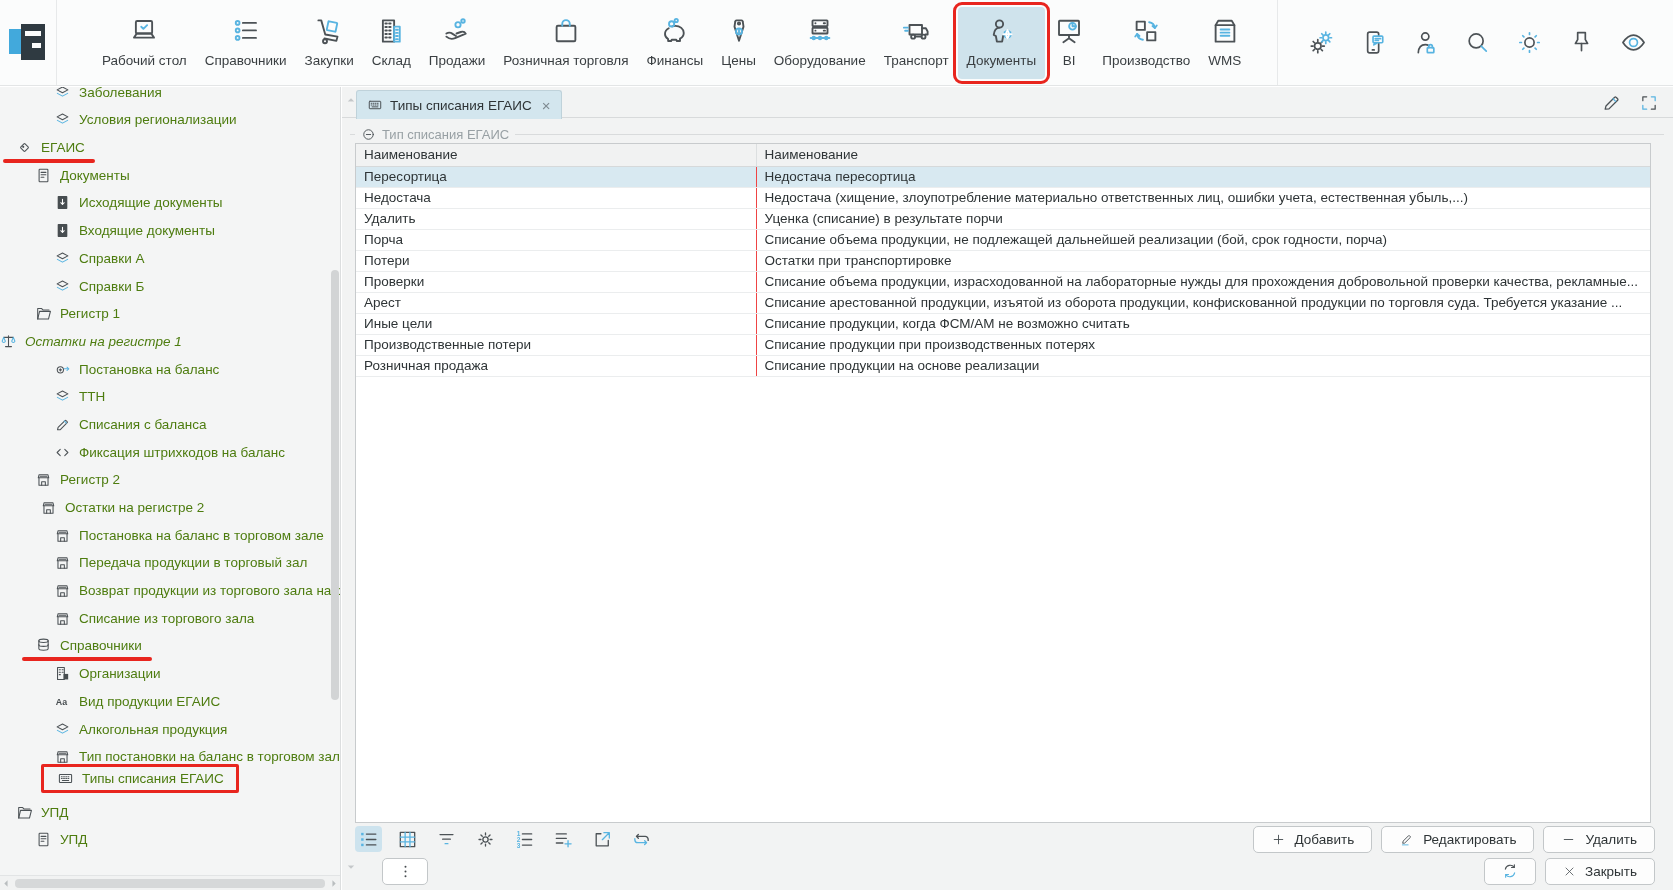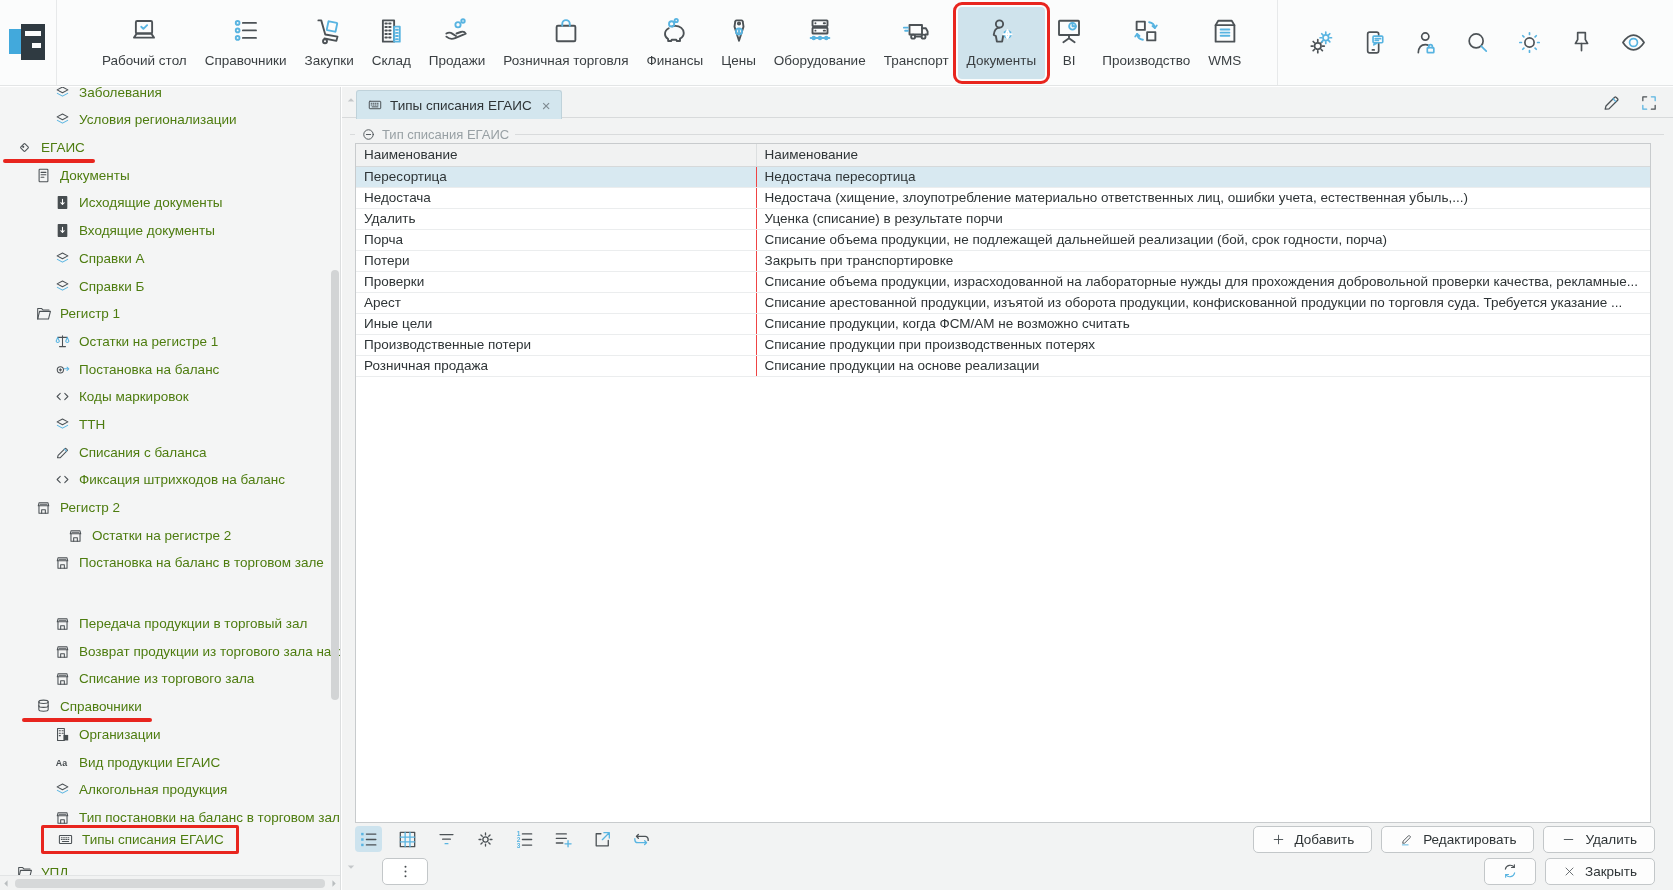--- a/index.html
+++ b/index.html
@@ -454,21 +454,21 @@
         <span class="ti-inner">
           <span class="ic">
             <svg viewBox="0 0 24 24" width="17" height="17">
               <path d="M3.8 19.8V5h5.6l1.8 2h8.6"></path>
               <path d="M6.4 9h15.4L19 19.8H3.8z"></path>
             </svg>
           </span>
           <span class="ti-label">Регистр 1</span>
         </span>
       </div>
-      <div class="tree-item" style="padding-left: 54px;">
+      <div class="tree-item" style=" font-style: italic;">
         <span class="ti-inner">
           <span class="ic">
             <svg viewBox="0 0 24 24" width="17" height="17">
               <path d="M12 3.8v15.4M7.8 19.2h8.4M5.2 6.2h13.6" stroke-width="1.2"></path>
               <g class="b">
                 <path d="M5.2 6.2L3 11.6a2.4 2.4 0 004.6 0zM18.8 6.2l-2.3 5.4a2.4 2.4 0 004.6 0z" stroke-width="1.1"></path>
               </g>
             </svg>
           </span>
           <span class="ti-label">Остатки на регистре 1</span>
@@ -486,30 +486,20 @@
               </g>
             </svg>
           </span>
           <span class="ti-label">Постановка на баланс</span>
         </span>
       </div>
       <div class="tree-item" style="padding-left: 54px;">
         <span class="ti-inner">
           <span class="ic">
             <svg viewBox="0 0 24 24" width="17" height="17">
-              <path d="M8.8 7.6L4.4 12l4.4 4.4M15.2 7.6l4.4 4.4-4.4 4.4" stroke-width="1.5"></path>
-            </svg>
-          </span>
-          <span class="ti-label">Коды маркировок</span>
-        </span>
-      </div>
-      <div class="tree-item" style="padding-left: 54px;">
-        <span class="ti-inner">
-          <span class="ic">
-            <svg viewBox="0 0 24 24" width="17" height="17">
               <path d="M12 4.2l7.6 4.1-7.6 4.1-7.6-4.1z"></path>
               <path class="b" d="M4.8 13.2l7.2 3.9 7.2-3.9" stroke-width="1.7"></path>
             </svg>
           </span>
           <span class="ti-label">ТТН</span>
         </span>
       </div>
       <div class="tree-item" style="padding-left: 54px;">
         <span class="ti-inner">
           <span class="ic">
@@ -537,21 +527,21 @@
             <svg viewBox="0 0 24 24" width="17" height="17">
               <path d="M4.6 9.6l1.2-4.4h12.4l1.2 4.4H4.6z" stroke-width="1.1"></path>
               <path d="M5.6 9.6V20h12.8V9.6" stroke-width="1.1"></path>
               <path d="M9.4 20v-4.8h5.2V20" stroke-width="1.1"></path>
               <path d="M7.2 7.4h9.6" stroke-width="0.9"></path>
             </svg>
           </span>
           <span class="ti-label">Регистр 2</span>
         </span>
       </div>
-      <div class="tree-item" style="padding-left: 67px;">
+      <div class="tree-item" style="padding-left: 40px;">
         <span class="ti-inner">
           <span class="ic">
             <svg viewBox="0 0 24 24" width="17" height="17">
               <path d="M4.6 9.6l1.2-4.4h12.4l1.2 4.4H4.6z" stroke-width="1.1"></path>
               <path d="M5.6 9.6V20h12.8V9.6" stroke-width="1.1"></path>
               <path d="M9.4 20v-4.8h5.2V20" stroke-width="1.1"></path>
               <path d="M7.2 7.4h9.6" stroke-width="0.9"></path>
             </svg>
           </span>
           <span class="ti-label">Остатки на регистре 2</span>
@@ -563,21 +553,21 @@
             <svg viewBox="0 0 24 24" width="17" height="17">
               <path d="M4.6 9.6l1.2-4.4h12.4l1.2 4.4H4.6z" stroke-width="1.1"></path>
               <path d="M5.6 9.6V20h12.8V9.6" stroke-width="1.1"></path>
               <path d="M9.4 20v-4.8h5.2V20" stroke-width="1.1"></path>
               <path d="M7.2 7.4h9.6" stroke-width="0.9"></path>
             </svg>
           </span>
           <span class="ti-label">Постановка на баланс в торговом зале</span>
         </span>
       </div>
-      <div class="tree-item" style="padding-left: 54px; margin-top: 33px;">
+      <div class="tree-item" style="padding-left: 54px;">
         <span class="ti-inner">
           <span class="ic">
             <svg viewBox="0 0 24 24" width="17" height="17">
               <path d="M4.6 9.6l1.2-4.4h12.4l1.2 4.4H4.6z" stroke-width="1.1"></path>
               <path d="M5.6 9.6V20h12.8V9.6" stroke-width="1.1"></path>
               <path d="M9.4 20v-4.8h5.2V20" stroke-width="1.1"></path>
               <path d="M7.2 7.4h9.6" stroke-width="0.9"></path>
             </svg>
           </span>
           <span class="ti-label">Передача продукции в торговый зал</span>
@@ -794,21 +784,21 @@
           <tr>
             <td>Удалить</td>
             <td>Уценка (списание) в результате порчи</td>
           </tr>
           <tr>
             <td>Порча</td>
             <td>Списание объема продукции, не подлежащей дальнейшей реализации (бой, срок годности, порча)</td>
           </tr>
           <tr>
             <td>Потери</td>
-            <td>Закрыть при транспортировке</td>
+            <td>Остатки при транспортировке</td>
           </tr>
           <tr>
             <td>Проверки</td>
             <td>Списание объема продукции, израсходованной на лабораторные нужды для прохождения добровольной проверки качества, рекламные...</td>
           </tr>
           <tr>
             <td>Арест</td>
             <td>Списание арестованной продукции, изъятой из оборота продукции, конфискованной продукции по торговля суда. Требуется указание ...</td>
           </tr>
           <tr>

